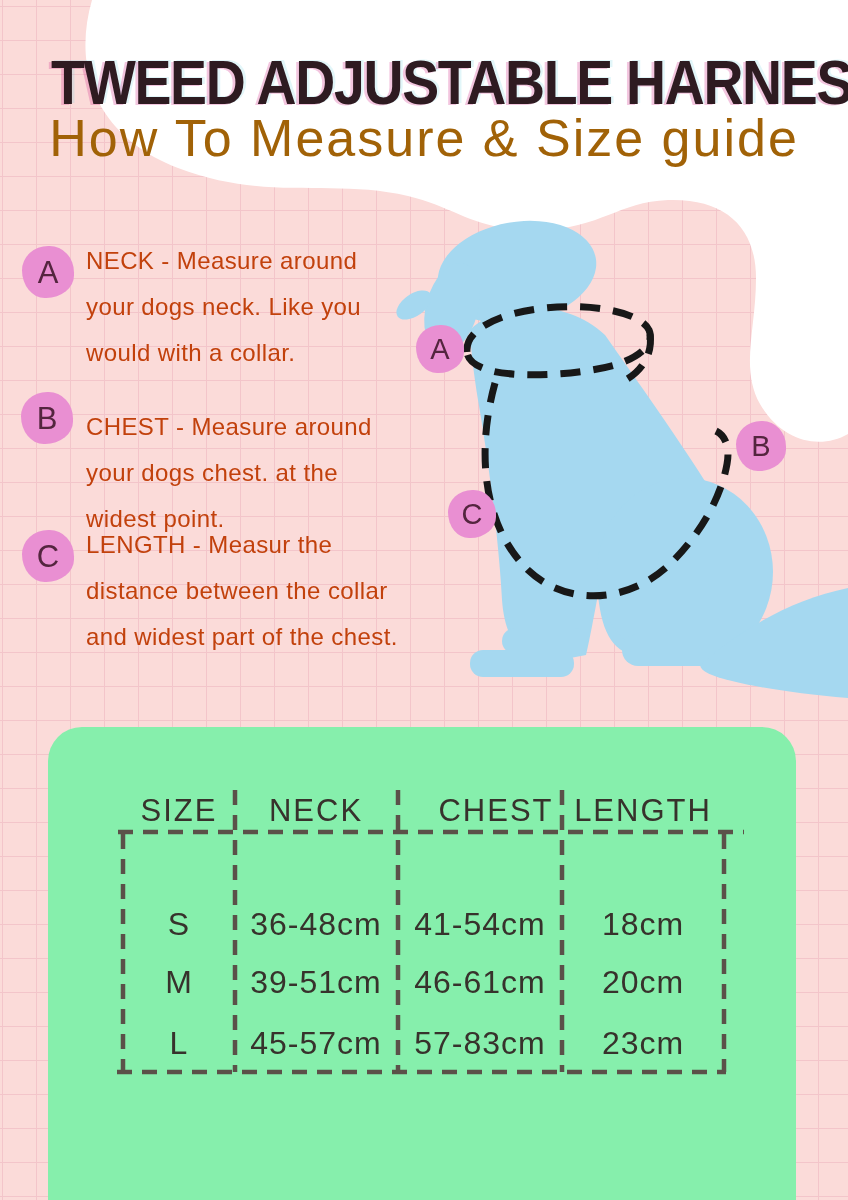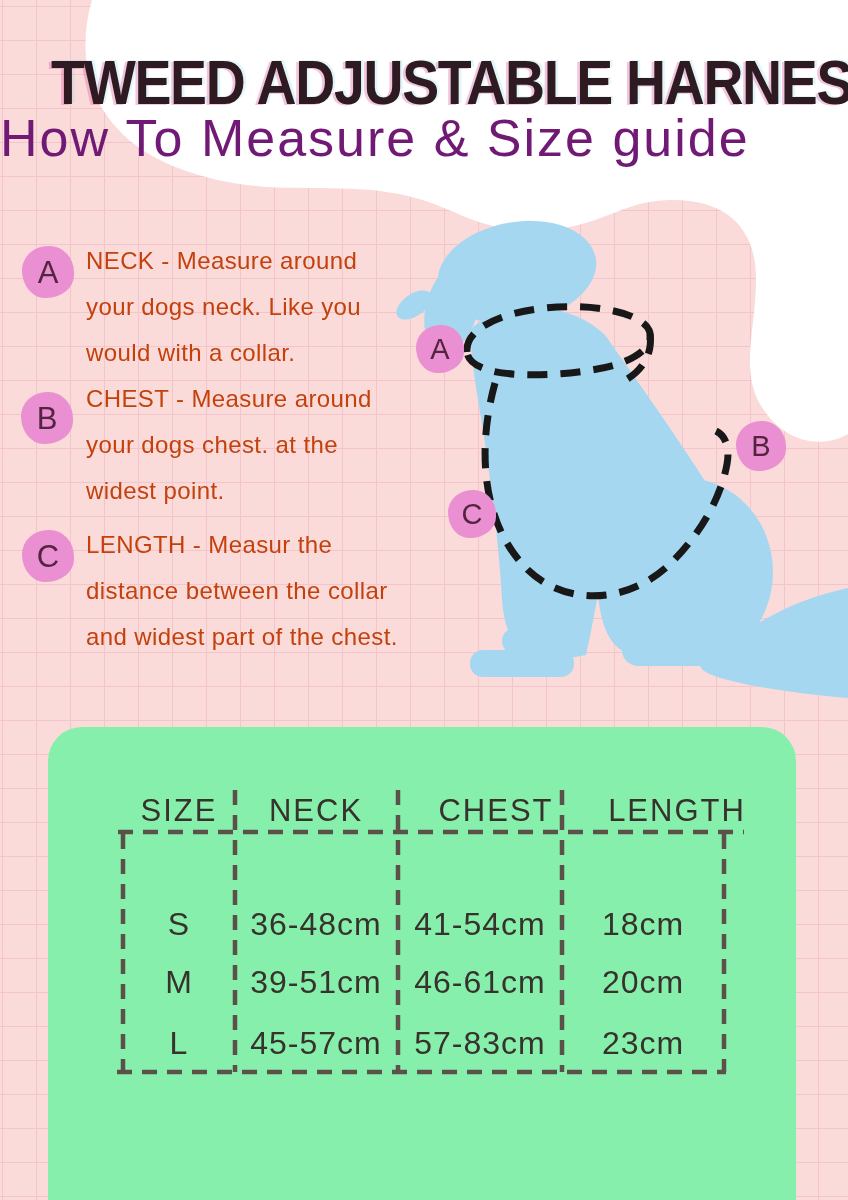--- a/index.html
+++ b/index.html
@@ -20,22 +20,22 @@
   .bg-svg{position:absolute;inset:0;width:848px;height:1200px;}
 
   
   .title{
     position:absolute;top:46px;left:0;width:100%;text-align:center;
     font-size:63px;font-weight:bold;letter-spacing:-1.5px;color:#2e1b21;
     transform:scaleX(0.88);transform-origin:50% 50%;white-space:nowrap;
     text-shadow:-3px 1px 0 rgba(216,66,149,0.30), 3px -1px 0 rgba(96,205,220,0.18);
   }
   .subtitle{
-    position:absolute;top:108px;left:0;width:100%;
-    font-size:52px;font-weight:400;letter-spacing:2px;color:#701a75;white-space:nowrap;
+    position:absolute;top:108px;left:0;width:100%;text-align:center;
+    font-size:52px;font-weight:400;letter-spacing:2px;color:#a16207;white-space:nowrap;
   }
 
   
   .marker{
     position:absolute;display:flex;align-items:center;justify-content:center;
     background:#e98fd2;color:#54253f;
     border-radius:52% 48% 55% 45% / 48% 52% 45% 55%;
     font-size:31px;line-height:1;
   }
   .instr-text{
@@ -124,21 +124,21 @@
   </div>
   <div class="instr-text" style="left:86px;top:238px;">
     <div>NECK - Measure around</div>
     <div>your dogs neck. Like you</div>
     <div>would with a collar.</div>
   </div>
 
   <div class="marker" style="left:21px;top:392px;width:52px;height:52px;">
     <span>B</span>
   </div>
-  <div class="instr-text" style="left:86px;top:376px;">
+  <div class="instr-text" style="left:86px;top:404px;">
     <div>CHEST - Measure around</div>
     <div>your dogs chest. at the</div>
     <div>widest point.</div>
   </div>
 
   <div class="marker" style="left:22px;top:530px;width:52px;height:52px;">
     <span>C</span>
   </div>
   <div class="instr-text" style="left:86px;top:522px;">
     <div>LENGTH - Measur the</div>
@@ -163,21 +163,21 @@
       <path d="M 75,107 V 345"></path>
       <path d="M 676,107 V 345"></path>
       <path d="M 187,63 V 345"></path>
       <path d="M 350,63 V 345"></path>
       <path d="M 514,63 V 345"></path>
     </svg>
 
     <div class="cell head" style="left:131px;top:84px;">SIZE</div>
     <div class="cell head" style="left:268px;top:84px;">NECK</div>
     <div class="cell head" style="left:432px;top:84px;margin-left:16px;">CHEST</div>
-    <div class="cell head" style="left:595px;top:84px;margin-left:34px;">LENGTH</div>
+    <div class="cell head" style="left:595px;top:84px;">LENGTH</div>
 
     <div class="cell val" style="left:131px;top:197px;">S</div>
     <div class="cell val" style="left:268px;top:197px;">36-48cm</div>
     <div class="cell val" style="left:432px;top:197px;">41-54cm</div>
     <div class="cell val" style="left:595px;top:197px;">18cm</div>
 
     <div class="cell val" style="left:131px;top:255px;">M</div>
     <div class="cell val" style="left:268px;top:255px;">39-51cm</div>
     <div class="cell val" style="left:432px;top:255px;">46-61cm</div>
     <div class="cell val" style="left:595px;top:255px;">20cm</div>

